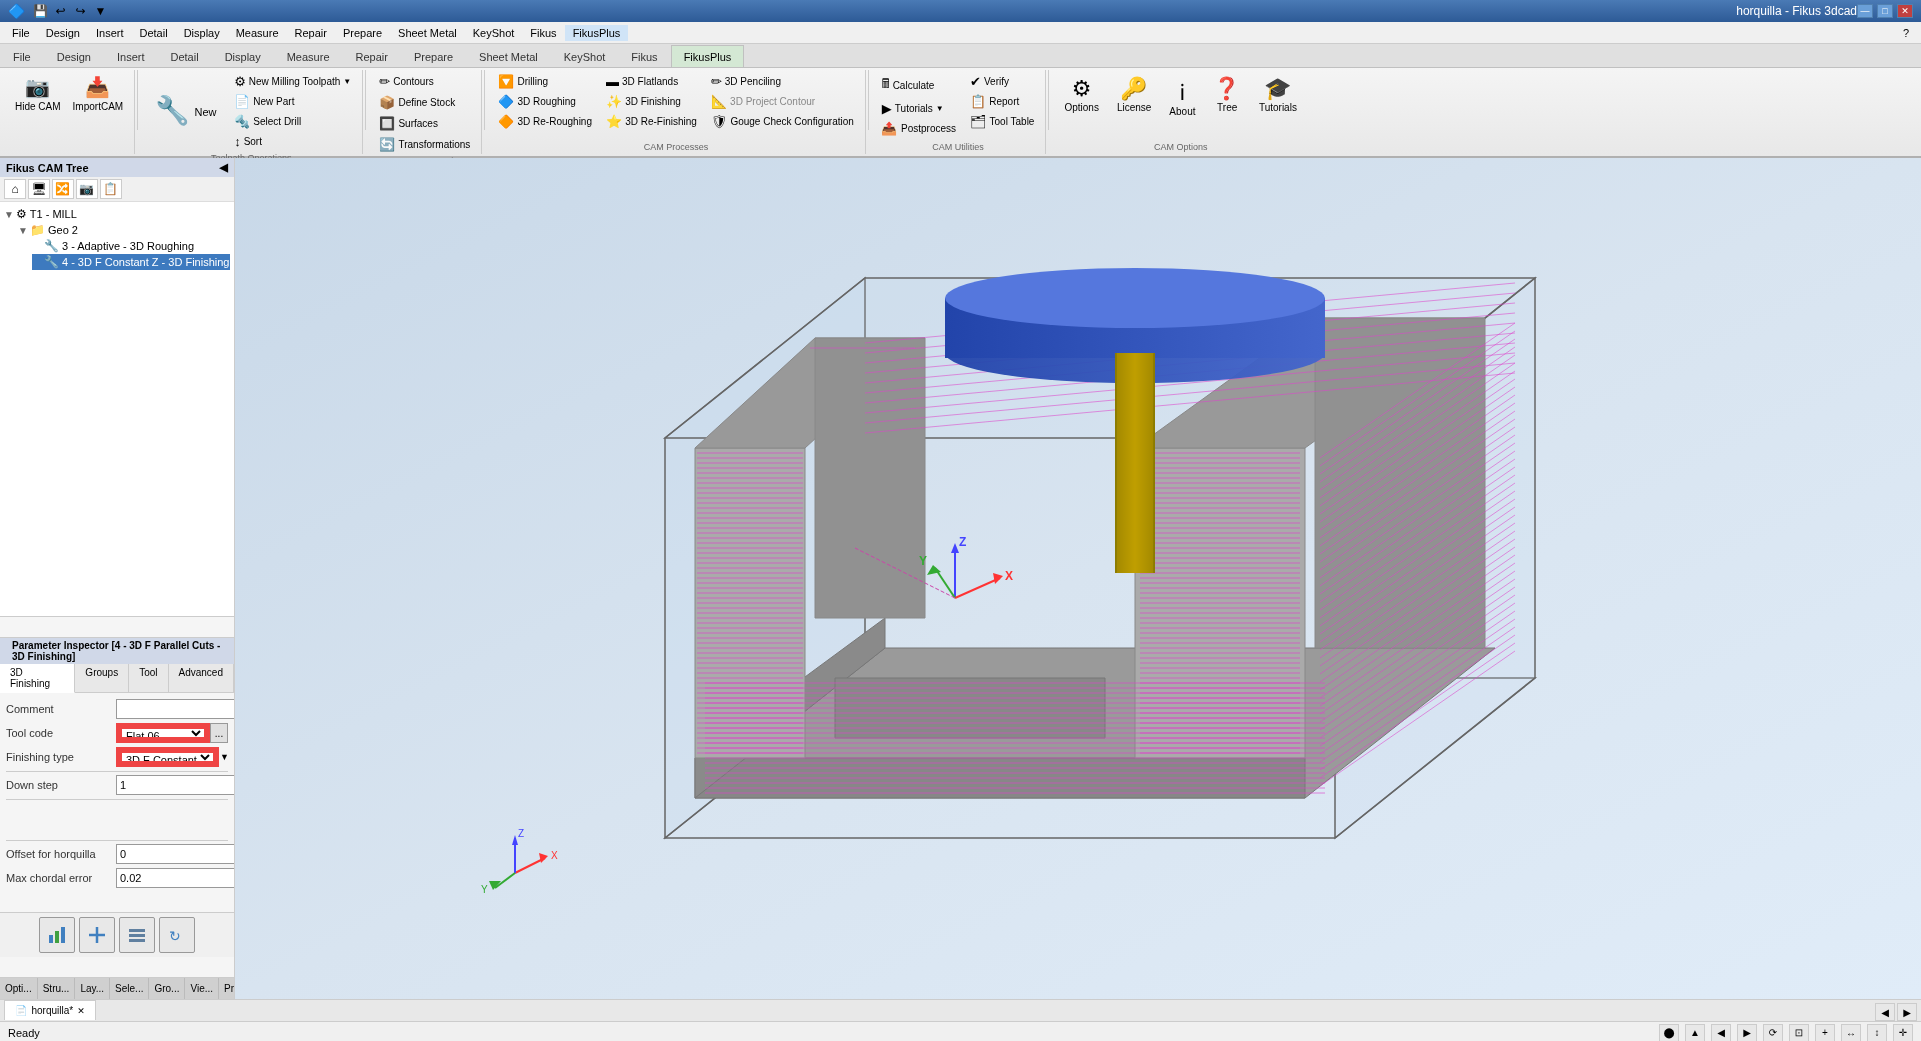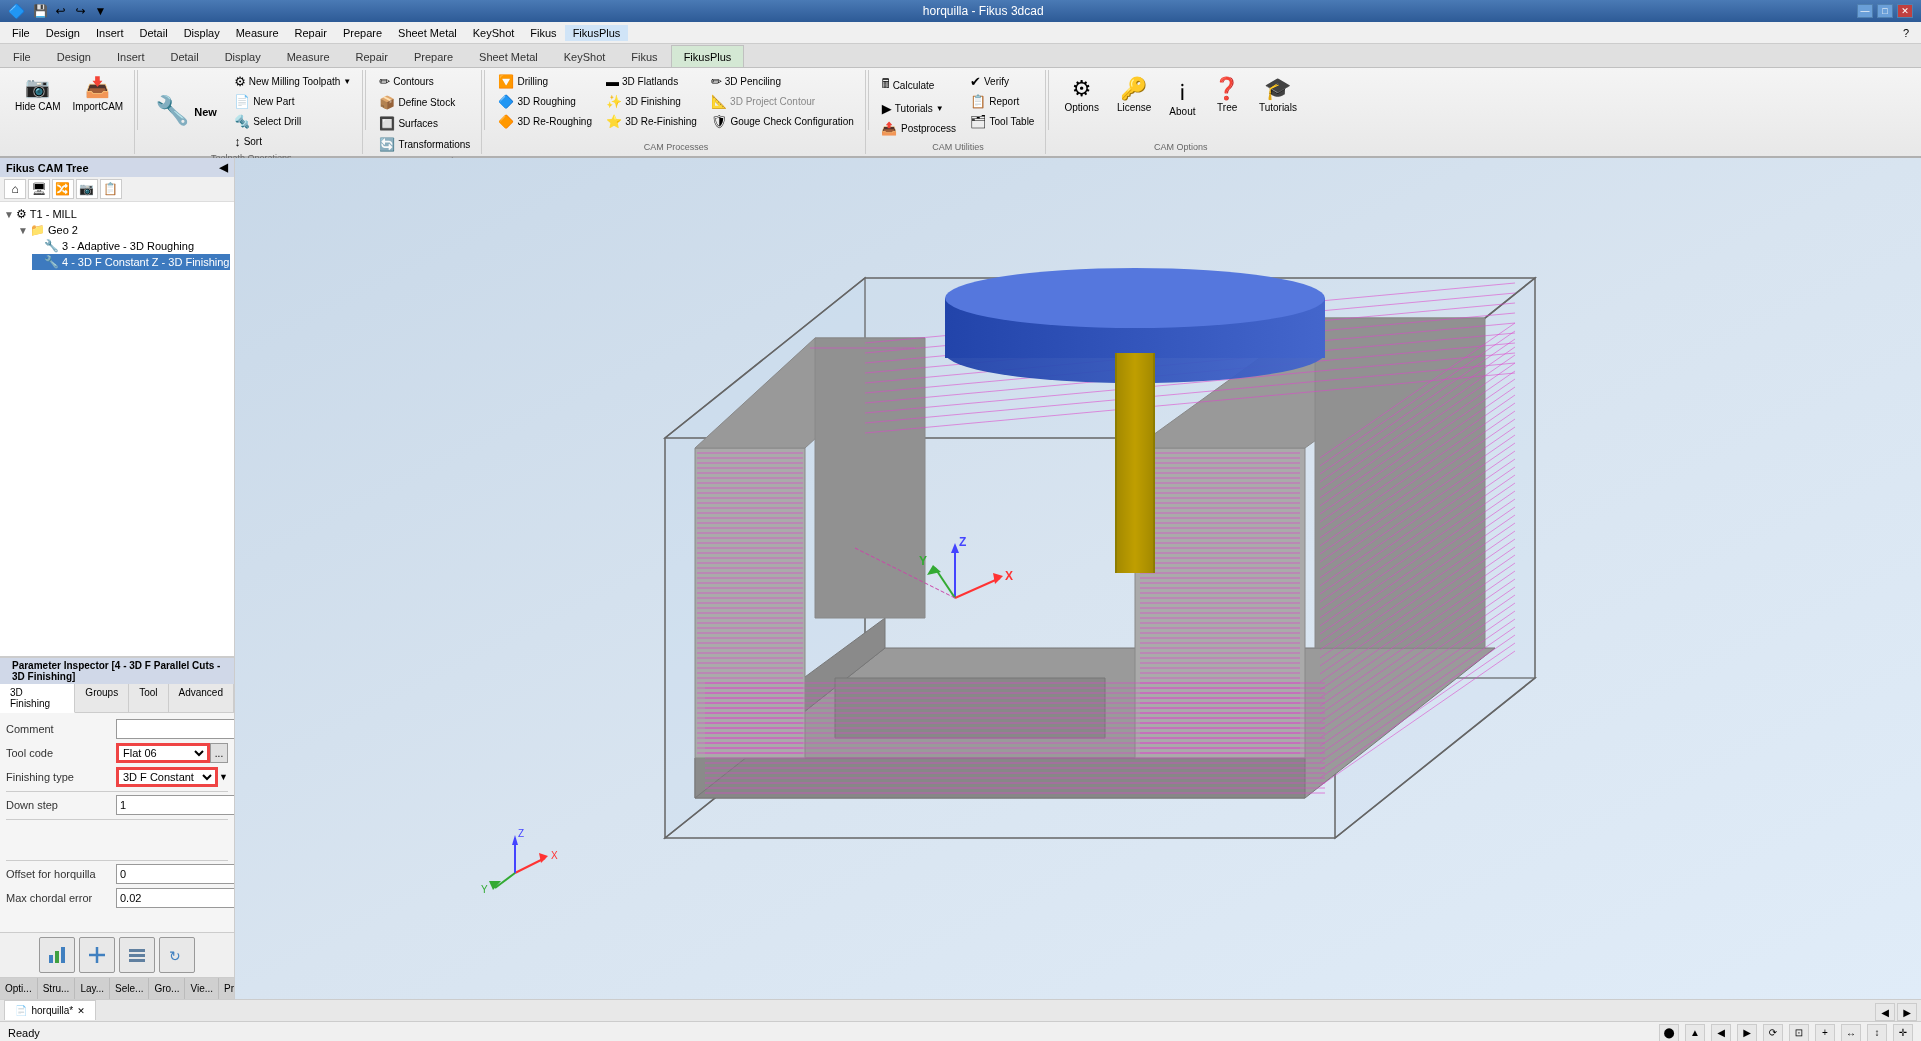--- a/index.html
+++ b/index.html
@@ -9,21 +9,21 @@
     #title-bar {
       background: linear-gradient(to bottom, #4a7ab5, #2d5a96);
       height: 22px;
       display: flex;
       align-items: center;
       justify-content: space-between;
       padding: 0 8px;
       color: white;
       font-size: 12px;
     }
-    #title-bar .title { flex: 1; text-align: center; }
+    #title-bar .title { flex: 1; text-align: right; }
     #title-bar .win-controls { display: flex; gap: 4px; }
     #title-bar .win-btn { width: 16px; height: 14px; background: #6a9fd8; border: 1px solid #5080b0; cursor: pointer; display: flex; align-items: center; justify-content: center; font-size: 9px; color: white; }
 
     
     #menu-bar {
       background: #f0f0f0;
       height: 22px;
       display: flex;
       align-items: center;
       border-bottom: 1px solid #ccc;
@@ -158,20 +158,21 @@
       height: calc(1041px - 22px - 22px - 112px - 22px - 22px);
     }
 
     
     #left-panel {
       width: 235px;
       background: #f5f5f5;
       border-right: 1px solid #ccc;
       display: flex;
       flex-direction: column;
+      gap: 20px;
     }
     #cam-tree {
       flex: 1;
       overflow: auto;
       background: white;
       border-bottom: 1px solid #ccc;
     }
     #cam-tree-header {
       background: #d0d8e8;
       padding: 3px 6px;
@@ -250,21 +251,21 @@
       flex: 1;
       height: 20px;
       border: 1px solid #999;
       padding: 1px 3px;
       font-size: 11px;
       background: white;
     }
     .param-select {
       flex: 1;
       height: 20px;
-      border: 3px solid #ef4444;
+      border: 6px solid #ef4444;
       font-size: 11px;
       background: white;
     }
     .param-btn-extra {
       width: 18px;
       height: 20px;
       border: 1px solid #999;
       background: #e0e0e0;
       cursor: pointer;
       font-size: 10px;
@@ -461,21 +462,21 @@
       </div>
     </div>
 
     <div class="separator"></div>
 
     <div class="ribbon-group">
       <div class="ribbon-group-content" style="flex-direction:column; flex-wrap:nowrap;">
         <div style="display:flex; gap:3px; align-items:center;">
           <div class="ribbon-btn" style="flex-direction:row; min-width:80px; height:50px; font-size:10px;">
             <div class="btn-icon" style="font-size:28px;">🔧</div>
-            <div style="font-size:11px; font-weight:bold; margin-left:4px;">New</div>
+            <div style="font-size:11px; font-weight:normal; margin-left:4px;">New</div>
           </div>
           <div style="display:flex; flex-direction:column; gap:1px;">
             <div class="ribbon-btn-small">
               <span class="btn-icon">⚙</span>
               <span>New Milling Toolpath</span>
               <span style="font-size:8px;">▼</span>
             </div>
             <div class="ribbon-btn-small">
               <span class="btn-icon">📄</span>
               <span>New Part</span>

